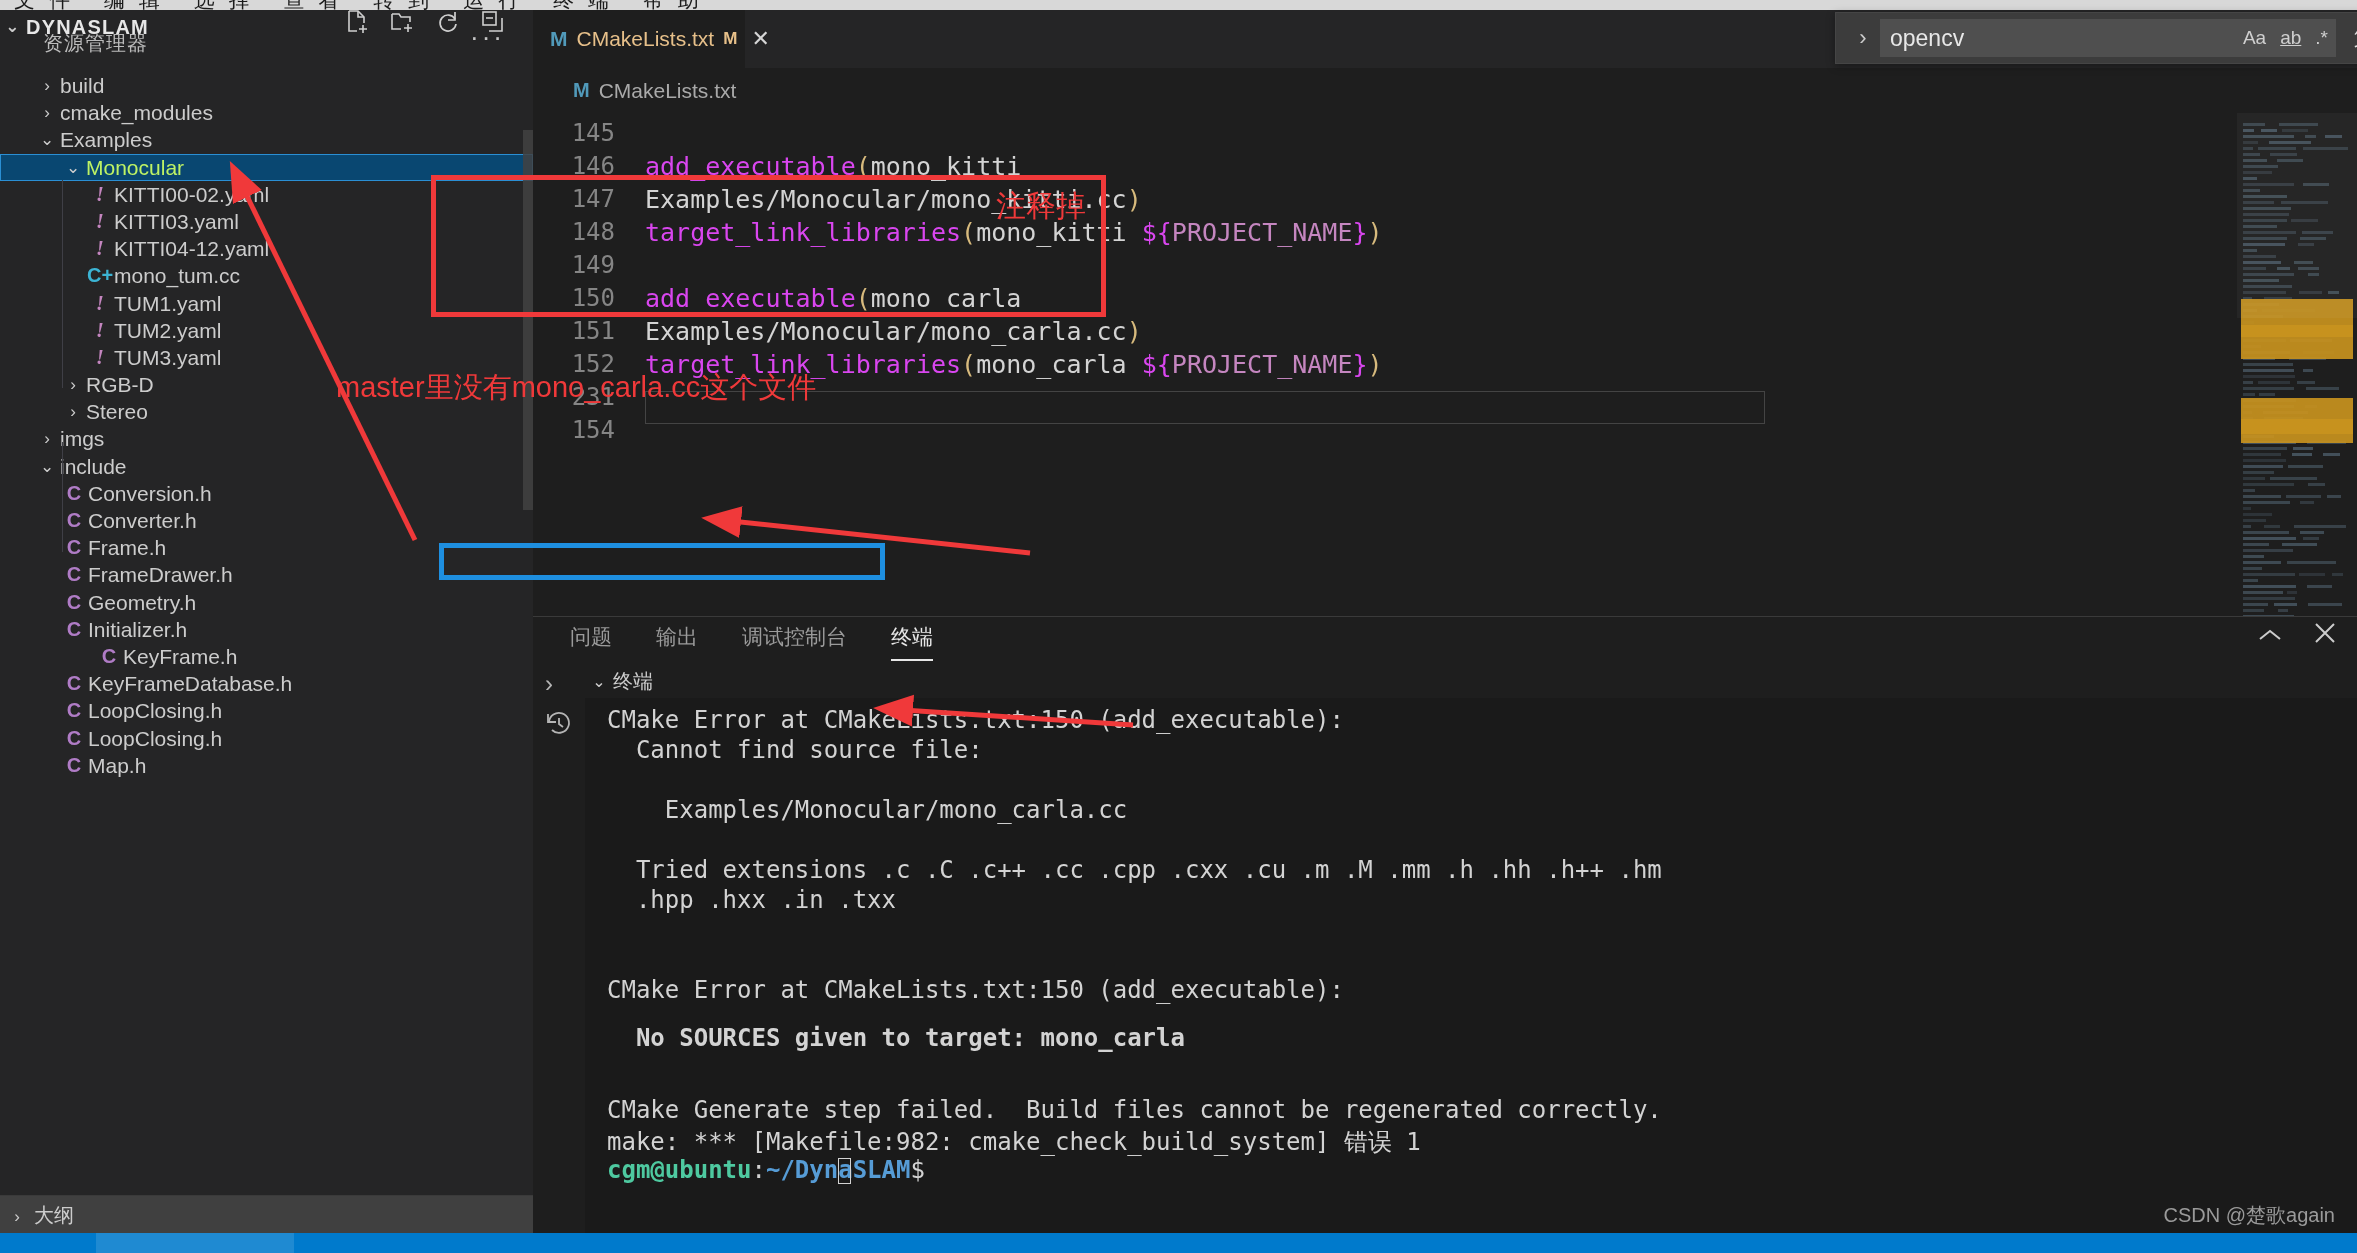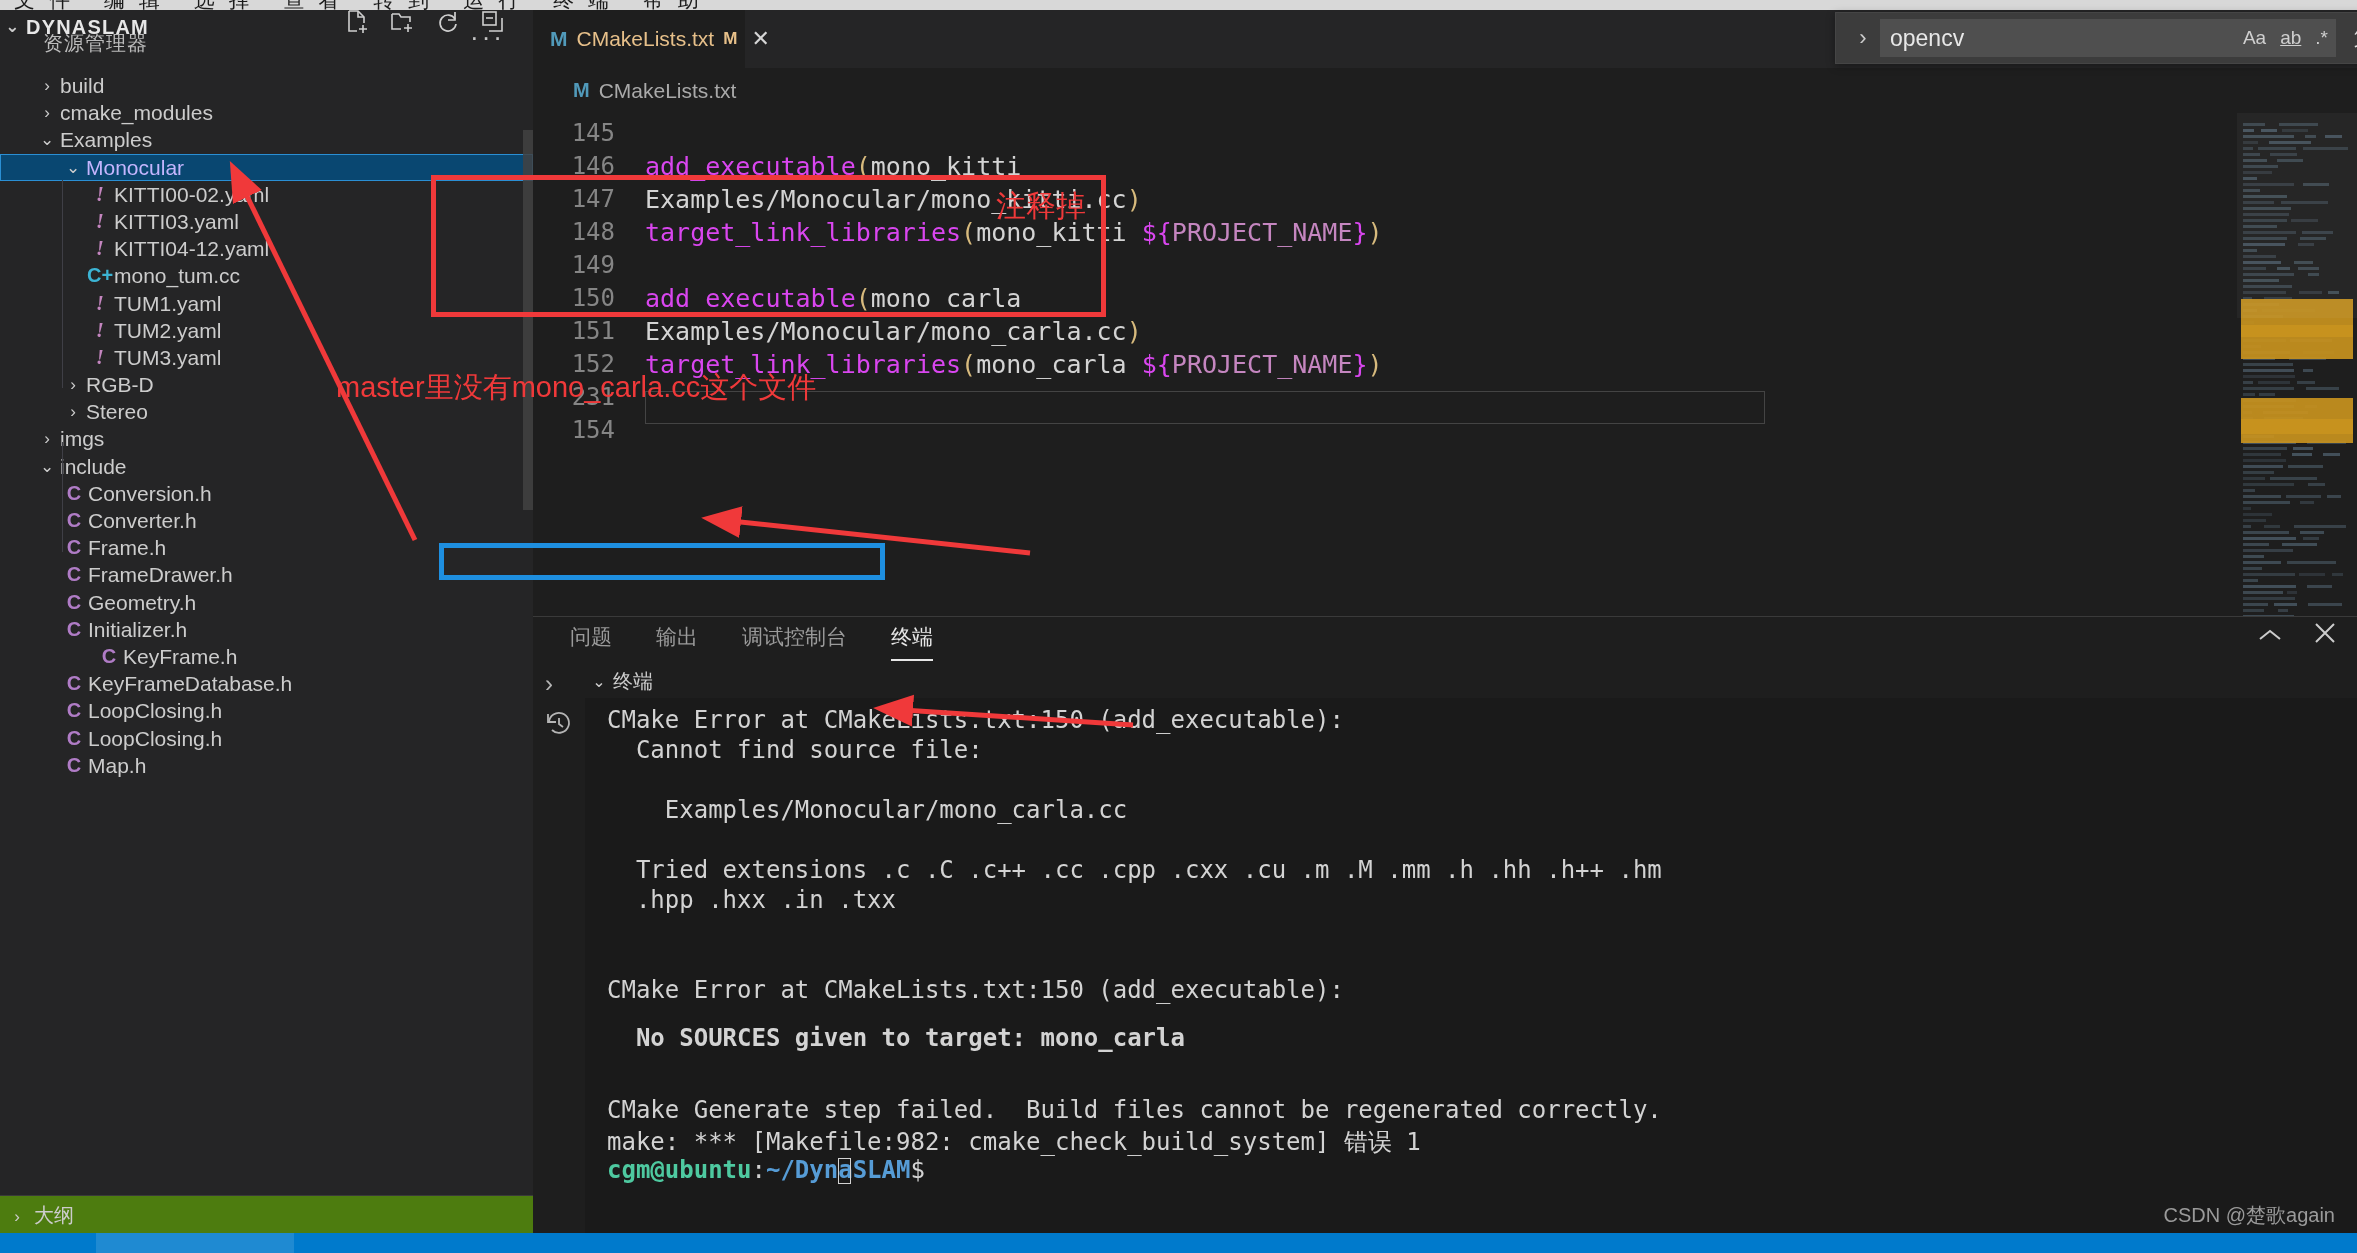--- a/index.html
+++ b/index.html
@@ -55,34 +55,34 @@
   .ic-cc   { color: #3cb4d4; font-size: 18px; }
   .ic-h    { color: #b07cc6; }
 
   .row-root { font-weight: bold; letter-spacing: 1.2px; font-size: 20px; color:#e7e7e7; }
 
   .row-selected {
     background: #094771;
     outline: 1px solid #2a8fd4;
     outline-offset: -1px;
   }
-  .row-selected .lbl { color: #c4b5fd; }
+  .row-selected .lbl { color: #bef264; }
 
   .indent-guide {
     position: absolute; width: 1px; background: #3f3f46;
   }
 
   .sidebar-scroll {
     position: absolute; right: 0; top: 120px; width: 10px; height: 380px;
     background: #424242; opacity: .85;
   }
 
   .outline-bar {
     position: absolute; left: 0; bottom: 20px; width: 533px; height: 38px;
-    background: #4d7c0f; border-top: 1px solid #3a3a3a;
+    background: #404040; border-top: 1px solid #3a3a3a;
     font-size: 20px; color: #cccccc; line-height: 38px;
   }
   .outline-bar .chev { display:inline-block; width: 34px; text-align:center; font-size: 17px; }
 
   .sidebar-bottom-strip {
     position: absolute; left: 0; bottom: 0; width: 533px; height: 20px;
     background: #007acc;
   }
 
   

